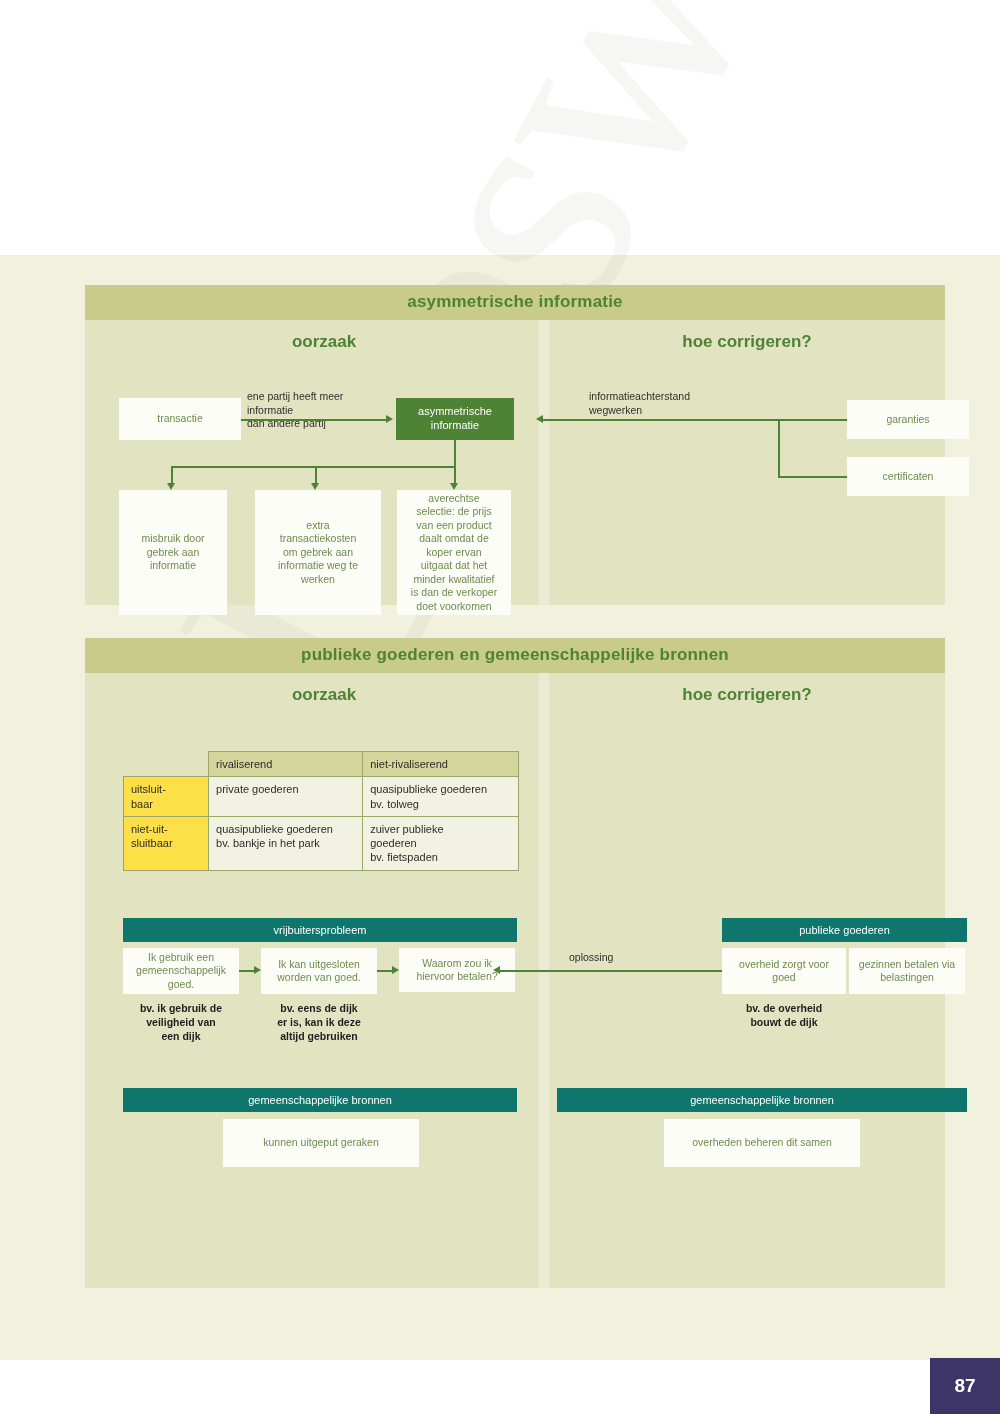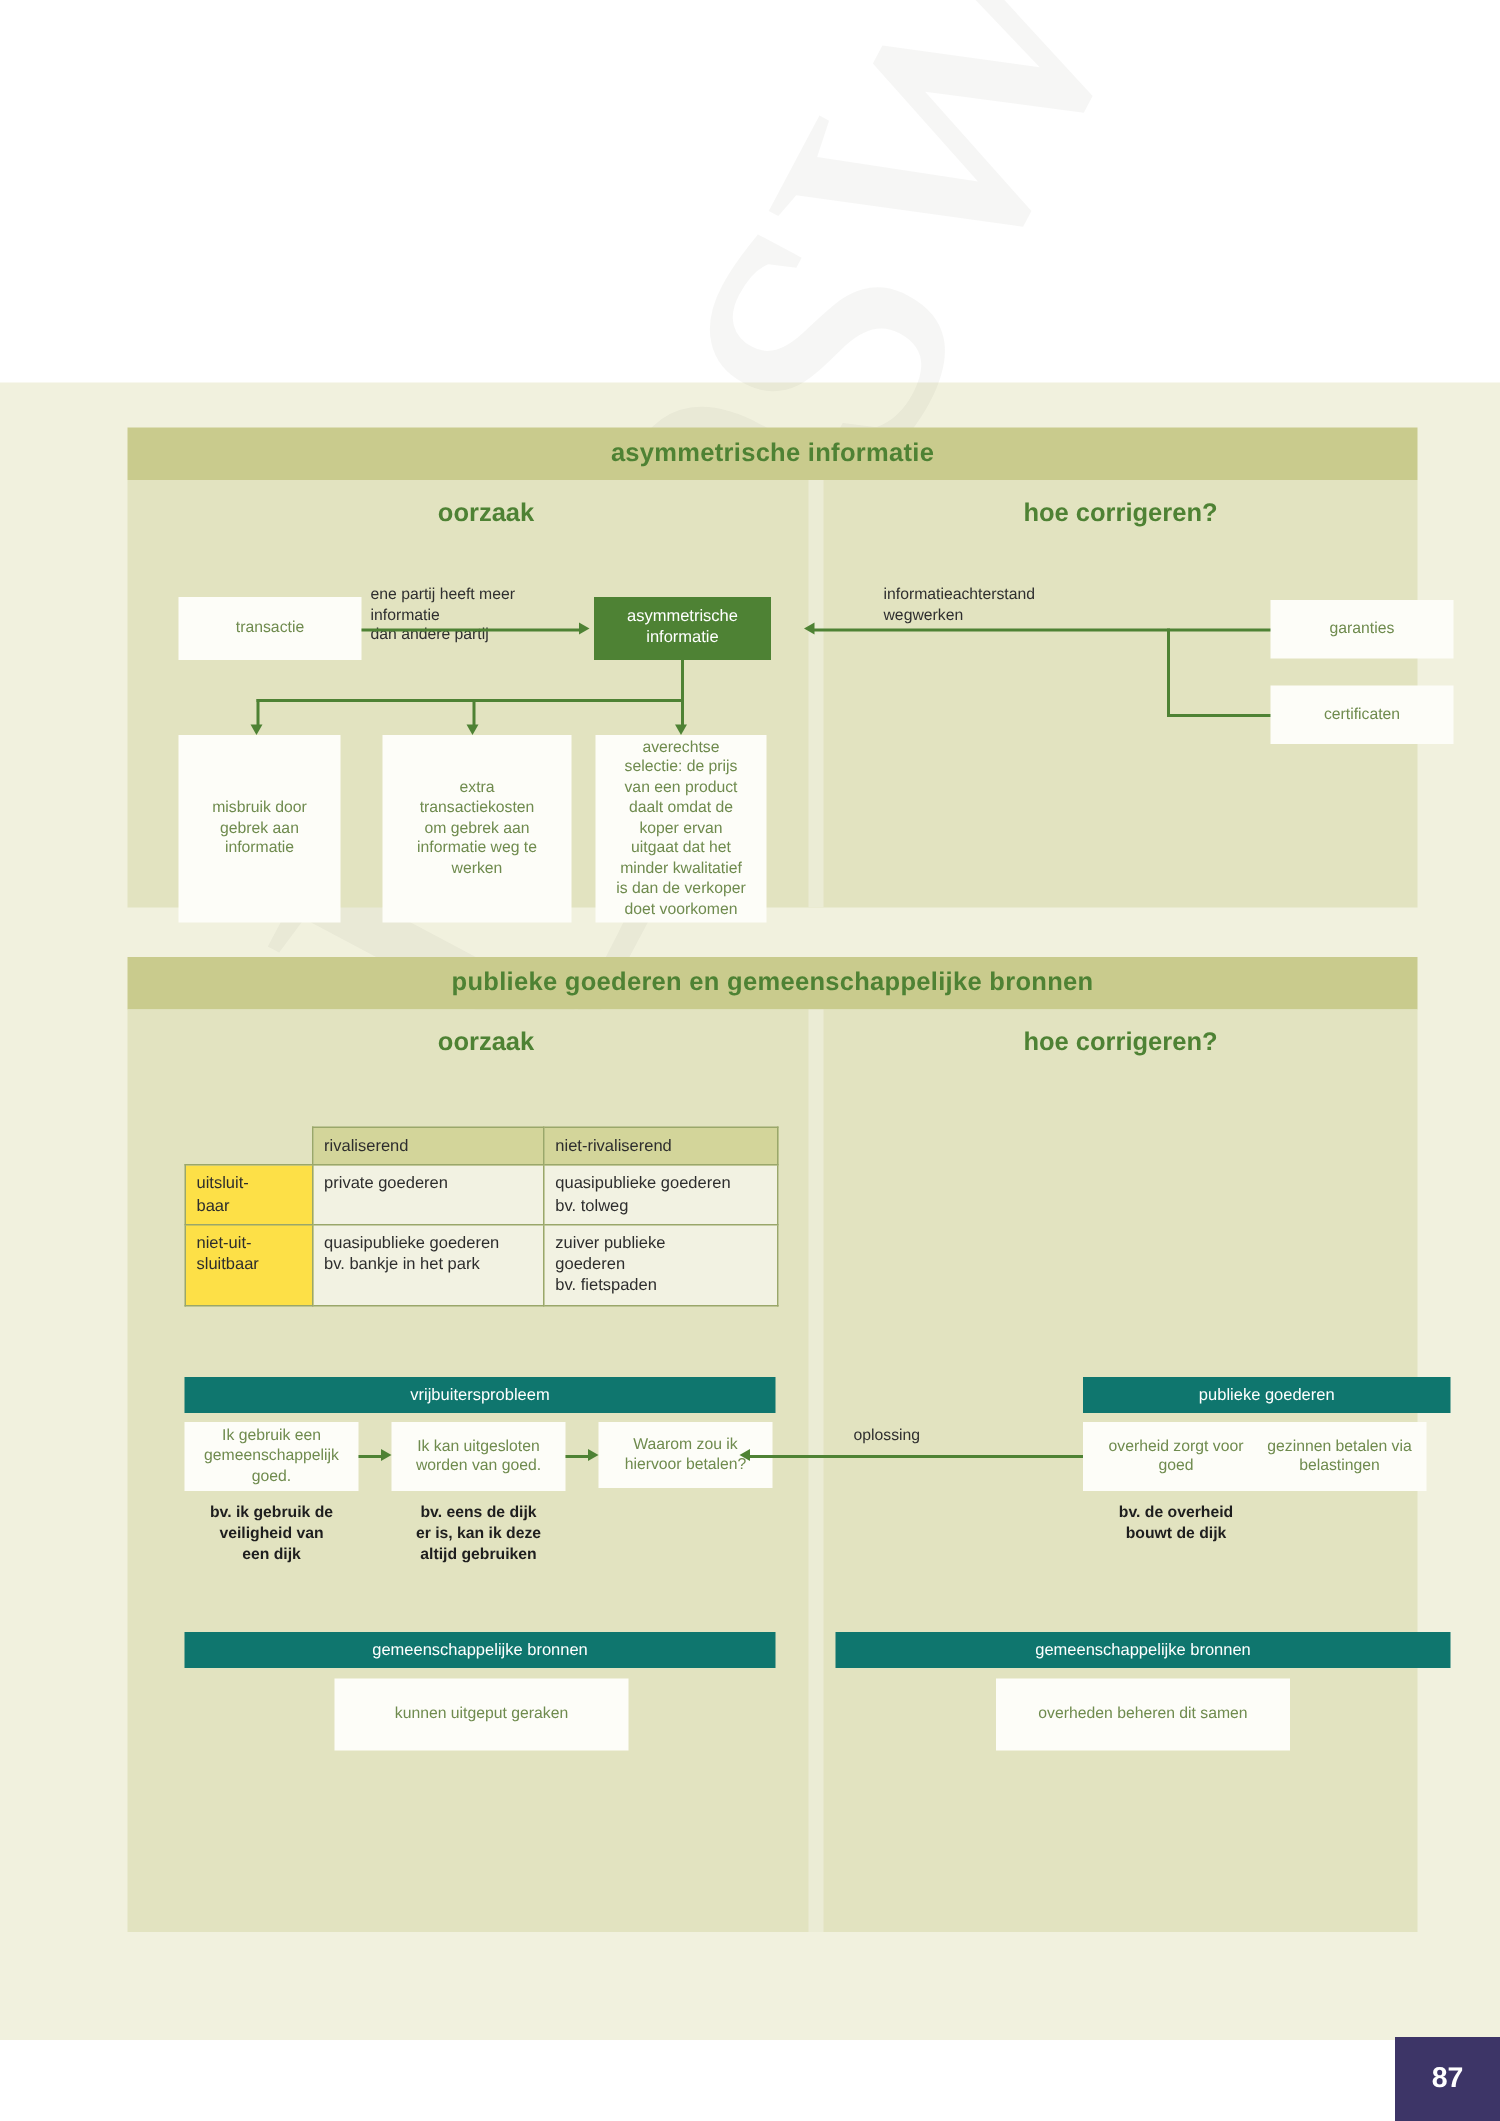--- a/index.html
+++ b/index.html
@@ -300,21 +300,21 @@
       <div class="half half-right">
         <div class="col-title">hoe corrigeren?</div>
 
         <div class="arw arw-l" style="left:-56px;top:292.5px;"></div>
         <div class="ln lnh" style="left:-50px;top:297px;width:225px;"></div>
         <div class="lbl" style="left:20px;top:278px;width:90px;">oplossing</div>
 
         <div class="barhead" style="left:173px;top:245px;width:245px;height:24px;">publieke goederen</div>
         <div class="wbox" style="left:173px;top:275px;width:124px;height:46px;white-space:pre-line;">overheid zorgt voor
 goed</div>
-        <div class="wbox" style="left:286px;top:275px;width:116px;height:46px;white-space:pre-line;">gezinnen betalen via
+        <div class="wbox" style="left:300px;top:275px;width:116px;height:46px;white-space:pre-line;">gezinnen betalen via
 belastingen</div>
         <div class="lbl-note" style="left:173px;top:328px;width:124px;white-space:pre-line;">bv. de overheid
 bouwt de dijk</div>
 
         <div class="barhead" style="left:8px;top:415px;width:410px;height:24px;">gemeenschappelijke bronnen</div>
         <div class="wbox" style="left:115px;top:446px;width:196px;height:48px;">overheden beheren dit samen</div>
       </div>
     </div>
   </div>
 

